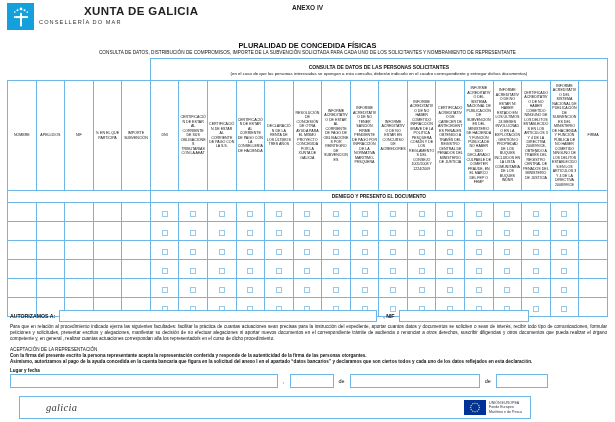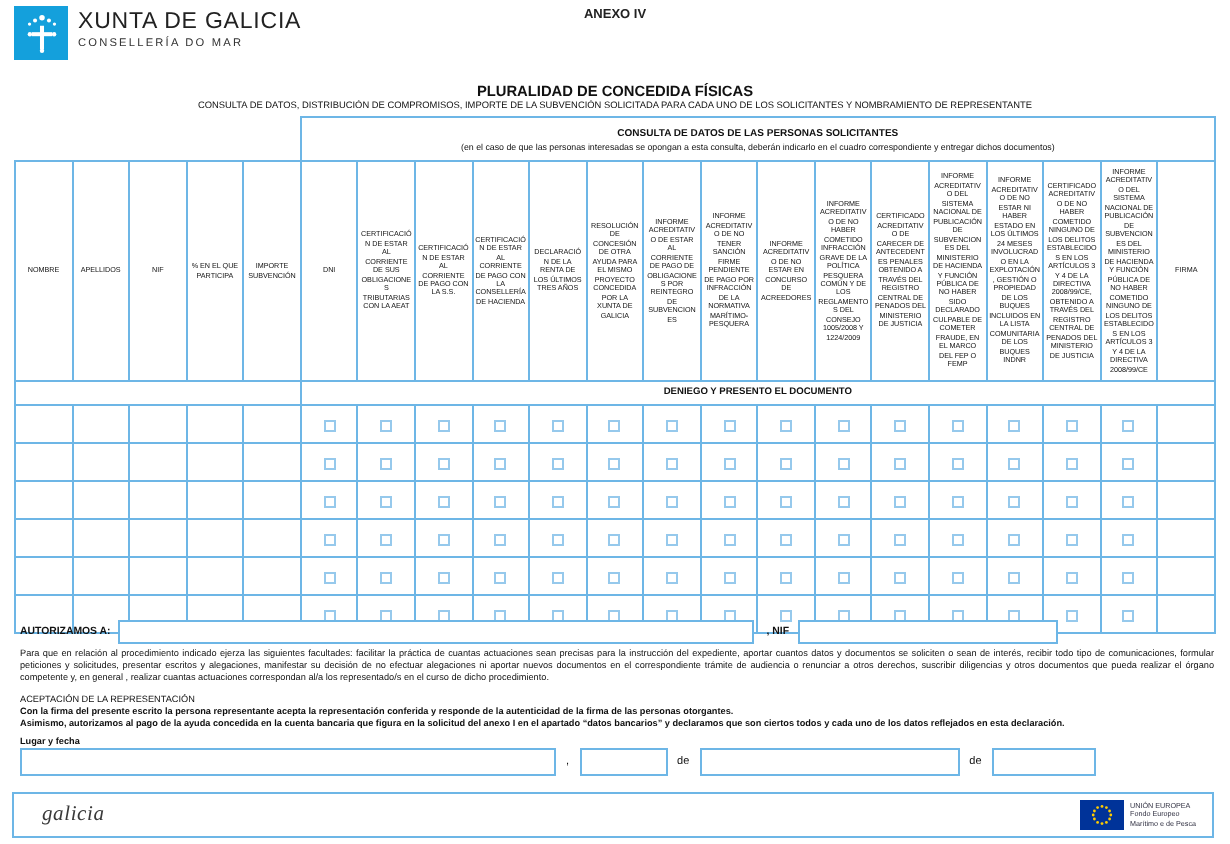--- a/index.html
+++ b/index.html
@@ -4,21 +4,21 @@
 <style>
   * { margin:0; padding:0; box-sizing:border-box; -webkit-text-size-adjust:none; }
   html,body { width:615px; height:422px; background:#ffffff; overflow:hidden;
               font-family:"Liberation Sans", sans-serif; color:#111; }
   #page { position:relative; width:615px; height:422px; }
 
   
   .hdr { position:absolute; top:3px; left:7px; display:flex; align-items:flex-start; }
   .xunta-logo { width:27px; height:27px; background:#14a0dc; display:flex; align-items:center; justify-content:center; }
   .hdr-txt { margin-left:5px; padding-top:2px; }
-  .hdr-title { font-size:11.5px; font-weight:normal; letter-spacing:.4px; color:#222; }
+  .hdr-title { font-size:11.5px; font-weight:bold; letter-spacing:.4px; color:#222;margin-left:45px; }
   .hdr-sub   { font-size:5.6px; letter-spacing:1.1px; color:#333; margin-top:2px; }
   .anexo { position:absolute; top:4px; left:0; width:615px; text-align:center; font-size:6.5px; font-weight:bold; color:#222; }
 
   
   .title-main { position:absolute; top:41px; left:0; width:615px; text-align:center; font-size:7.4px; font-weight:bold; }
   .title-sub  { position:absolute; top:50px; left:0; width:615px; text-align:center; font-size:4.7px; }
 
   
   .tbl-wrap { position:absolute; top:58px; left:7px; }
   table { border-collapse:collapse; table-layout:fixed; width:601px; }
@@ -45,22 +45,22 @@
   .accept-h  { position:absolute; top:347px; left:10px; font-size:4.6px; }
   .accept-l1 { position:absolute; top:353px; left:10px; width:597px; font-size:4.6px; font-weight:bold; }
   .accept-l2p { position:absolute; top:359px; left:10px; width:597px; font-size:4.6px; font-weight:bold; }
   .lugar { position:absolute; top:368px; left:10px; font-size:4.6px; font-weight:bold; }
   .date-row { position:absolute; top:374px; left:10px; display:flex; align-items:center; font-size:5px; }
   .date-row .box { height:14px; }
   .db1 { width:268px; } .db2 { width:44px; } .db3 { width:130px; } .db4 { width:52px; }
   .sep { margin:0 5px; font-size:5.5px; }
 
   
-  .footer { position:absolute; top:396px; left:6px; width:601px; height:23px; border:1px solid #6db6e6;
-            display:flex; align-items:center; justify-content:space-between; padding:0 8px 0 14px; }
+  .footer { position:absolute; top:396px; left:19px; width:512px; height:23px; border:1px solid #6db6e6;
+            display:flex; align-items:center; justify-content:space-between; padding:0 8px 0 26px; }
   .galicia-logo { font-family:"Liberation Serif", serif; font-style:italic; font-size:10.5px; color:#3a3a3a; letter-spacing:.3px; }
   .eu { display:flex; align-items:center; }
   .eu-flag { width:22px; height:15px; background:#003399; margin-right:3px; flex:0 0 auto; }
   .eu-txt { font-size:3.6px; line-height:1.25; color:#334; }
 </style>
 </head>
 <body>
 
 <div id="page">
 

